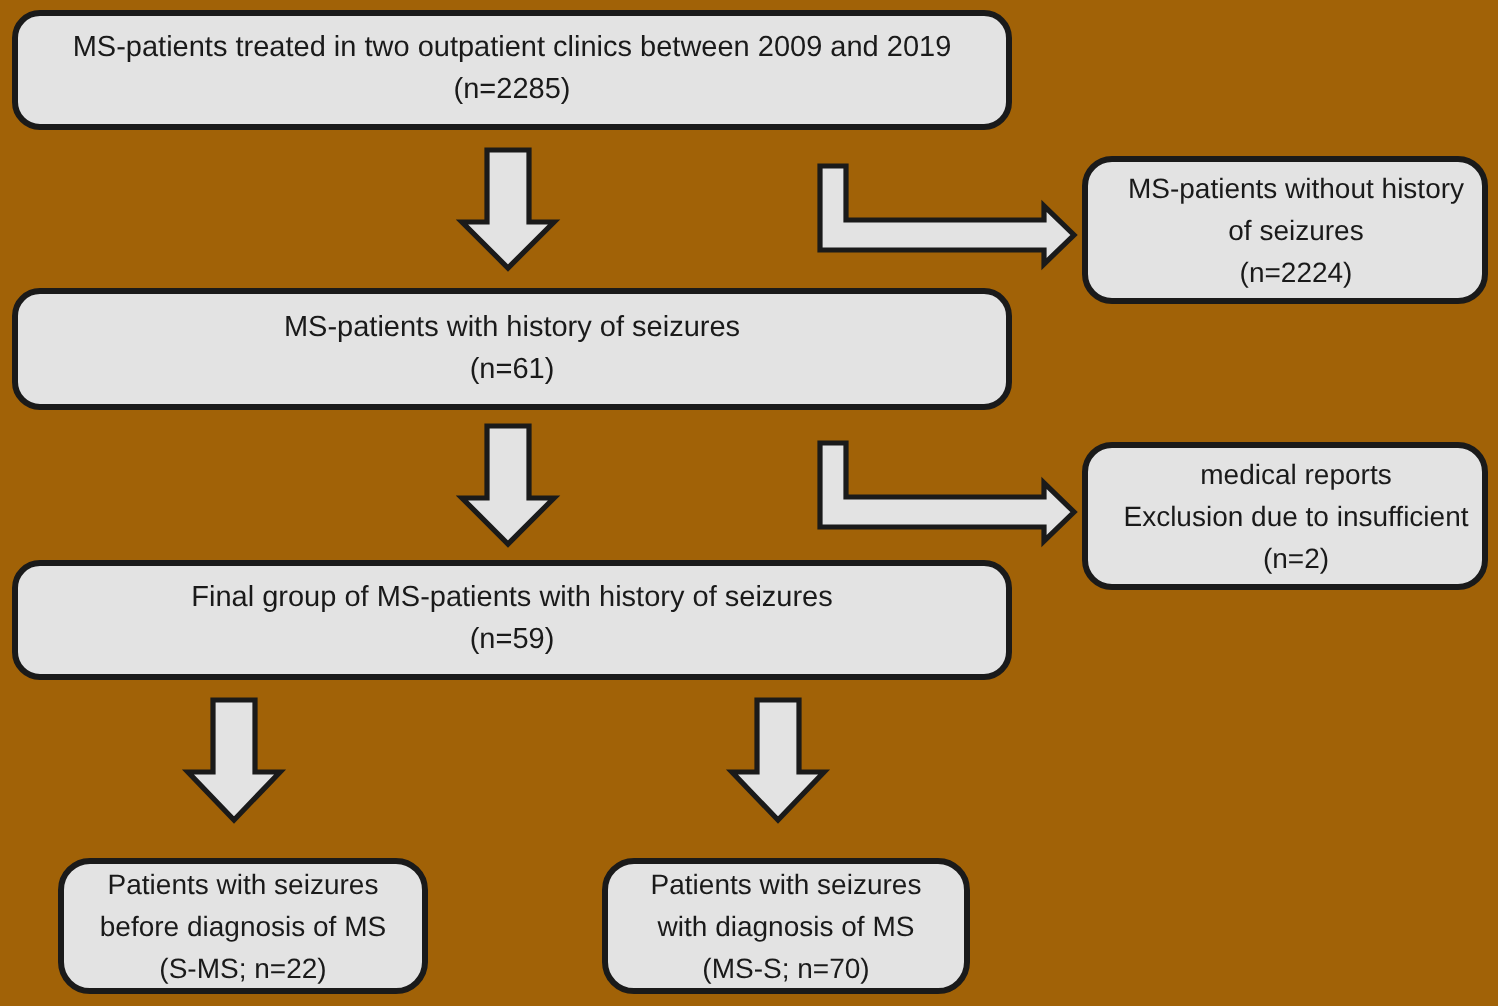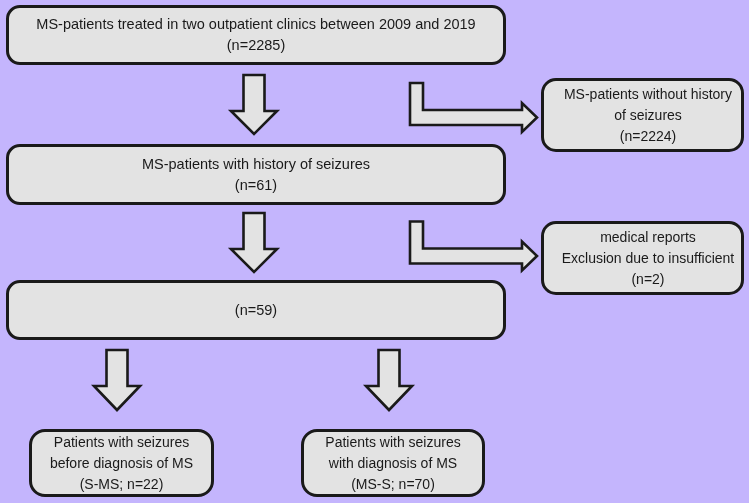--- a/index.html
+++ b/index.html
@@ -4,21 +4,21 @@
 <style>
   html, body {
     margin: 0;
     padding: 0;
     background: #ffffff;
   }
   .figure {
     position: relative;
     width: 749px;
     height: 503px;
-    background: #c4b5fd;
+    background: #a16207;
     font-family: "Liberation Sans", sans-serif;
     color: #1a1a1a;
     overflow: hidden;
   }
   .box {
     position: absolute;
     box-sizing: border-box;
     background: #e3e3e3;
     border: 3px solid #1a1a1a;
     border-radius: 14px;
@@ -88,20 +88,21 @@
     <div class="line">MS-patients treated in two outpatient clinics between 2009 and 2019</div>
     <div class="line">(n=2285)</div>
   </div>
 
   <div class="box main" id="box-history">
     <div class="line">MS-patients with history of seizures</div>
     <div class="line">(n=61)</div>
   </div>
 
   <div class="box main" id="box-final">
+    <div class="line">Final group of MS-patients with history of seizures</div>
     <div class="line">(n=59)</div>
   </div>
 
   <div class="box side small" id="box-nohist">
     <div class="line">MS-patients without history</div>
     <div class="line">of seizures</div>
     <div class="line">(n=2224)</div>
   </div>
 
   <div class="box side small" id="box-excl">

